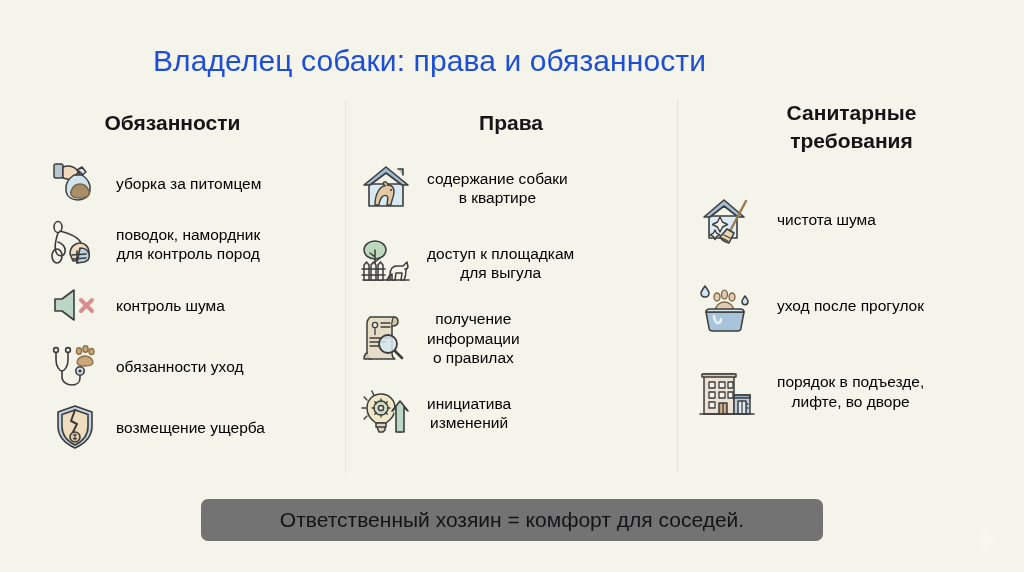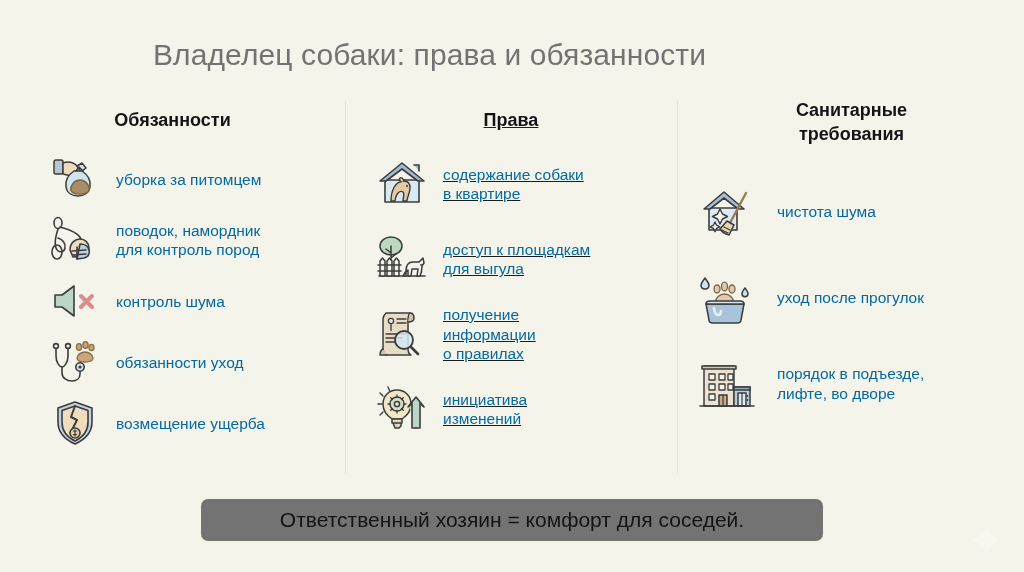--- a/index.html
+++ b/index.html
@@ -18,60 +18,60 @@
   }
   .poster {
     position: relative;
     width: 1024px;
     height: 572px;
     box-sizing: border-box;
   }
   
   .title {
     position: absolute;
-    top: 38px;
+    top: 44px;
     left: 0;
     width: 859px;
     text-align: center;
     font-size: 30px;
     font-weight: 400;
     letter-spacing: 0.1px;
-    color: #737373;
+    color: #1d4ed8;
     white-space: nowrap;
   }
   
   .columns {
     position: absolute;
     top: 95px;
     left: 0;
     width: 1024px;
     height: 385px;
     display: flex;
     flex-direction: row;
   }
   .col {
     position: relative;
     box-sizing: border-box;
   }
   .col-1 { width: 345px; }
-  .col-2 { width: 332px; text-decoration: underline; }
+  .col-2 { width: 332px; }
   .col-3 { width: 347px; }
   .divider {
     position: absolute;
     top: 6px;
     width: 1px;
     height: 372px;
     background: #e3e3d6;
   }
   .divider.d1 { left: 345px; }
   .divider.d2 { left: 677px; }
 
   .col-head {
     text-align: center;
-    font-size: 18px;
+    font-size: 21px;
     font-weight: 700;
     color: #141416;
     line-height: 1.33;
     margin: 0;
     padding: 0 10px;
   }
   .col-1 .col-head { padding-top: 14px; }
   .col-2 .col-head { padding-top: 14px; }
   .col-3 .col-head { padding-top: 4px; }
 
@@ -90,28 +90,29 @@
     width: 58px;
     height: 58px;
     display: flex;
     align-items: center;
     justify-content: center;
   }
   .item-icon svg { display: block; }
   .item-label {
     font-size: 15.5px;
     line-height: 1.28;
-    color: #0369a1;
+    color: #000000;
     white-space: pre-line;
+    text-align: center;
   }
 
   
   .col-1 .items { margin-top: 16px; padding-left: 46px; }
   .col-1 .item { height: 61px; }
-  .col-2 .items { margin-top: 14px; padding-left: 28px; }
+  .col-2 .items { margin-top: 14px; padding-left: 12px; }
   .col-2 .item { height: 75px; }
   .col-3 .items { margin-top: 22px; padding-left: 16px; }
   .col-3 .item { height: 86px; }
   .col-3 .item-icon { width: 66px; height: 66px; }
   .col-3 .item-label { padding-left: 6px; }
 
   
   .footer-banner {
     position: absolute;
     left: 201px;

